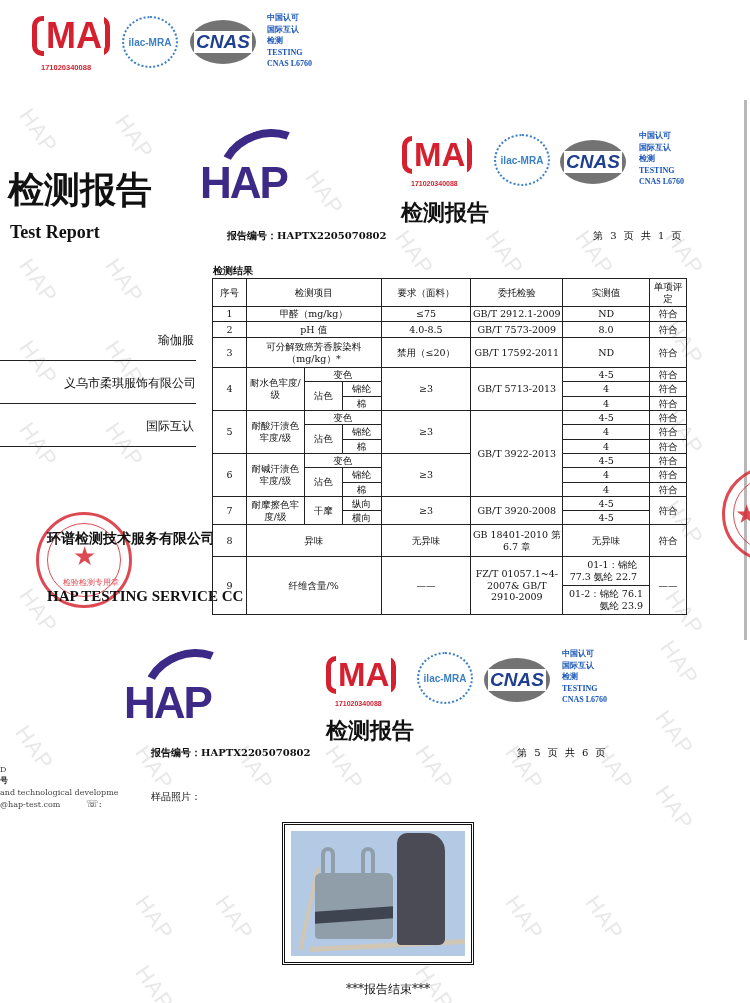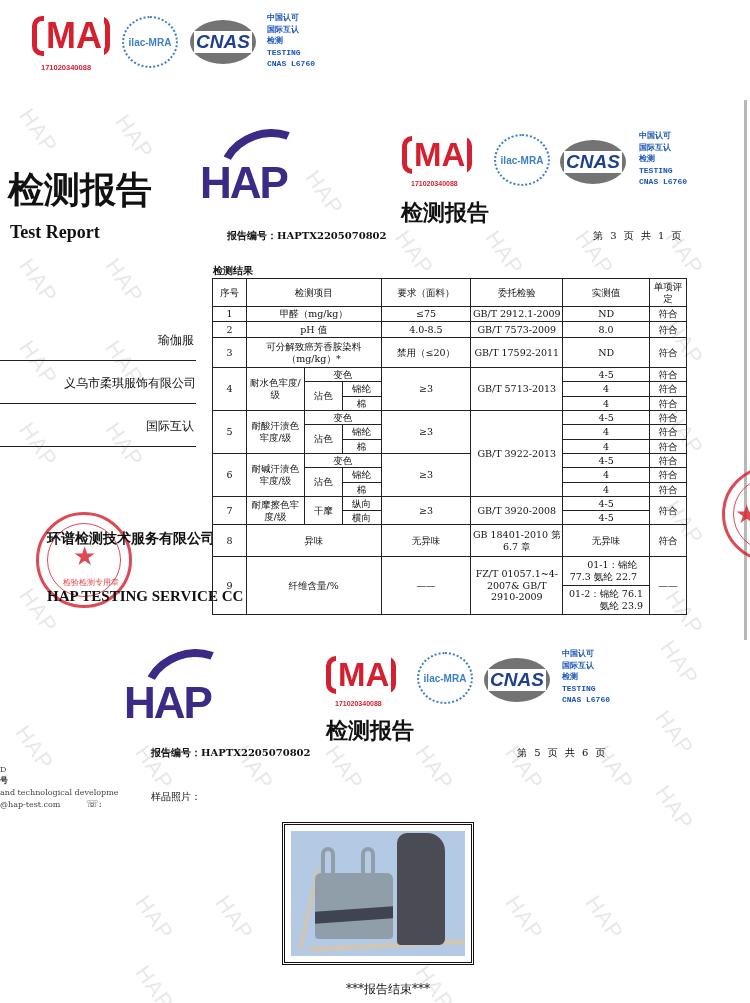--- a/index.html
+++ b/index.html
@@ -12,21 +12,21 @@
   
   .cma { position: absolute; }
   .cma .box { position: absolute; border: 5px solid #d4202f; border-radius: 10px; }
   .cma .txt { position: absolute; color: #d4202f; font-family: "Liberation Sans", sans-serif; font-weight: 700; }
   .cma .num { position: absolute; color: #d4202f; font-family: "Liberation Sans", sans-serif; font-weight: 700; white-space: nowrap; }
   .ilac { position: absolute; border-radius: 50%; border: 2px dotted #3b7fc4; display: flex; align-items: center; justify-content: center; }
   .ilac span { color: #3b7fc4; font-family: "Liberation Sans", sans-serif; font-weight: 700; white-space: nowrap; }
   .cnas { position: absolute; border-radius: 50%; background: #737373; display: flex; align-items: center; justify-content: center; overflow: visible; }
   .cnas span { color: #fff; font-family: "Liberation Sans", sans-serif; font-weight: 700; font-style: italic; white-space: nowrap; background: #fff; -webkit-background-clip: text; }
   .cnas .lbl { color: #1f3f8f; position: absolute; background: #fff; padding: 0 2px; font-style: italic; font-weight: 700; font-family: "Liberation Sans", sans-serif; }
-  .cnas-side { position: absolute; color: #1a56b8; font-family: Liberation Mono, monospace; font-weight: 700; line-height: 1.45; }
+  .cnas-side { position: absolute; color: #1a56b8; font-family: Liberation Serif, serif; font-weight: 700; line-height: 1.45; }
 
   .hap { position: absolute; }
   .hap .arc { position: absolute; border: 8px solid #3d2a86; border-color: #3d2a86 transparent transparent transparent; border-radius: 50%; transform: rotate(-20deg); }
   .hap .word { position: absolute; color: #3d2a86; font-family: "Liberation Sans", sans-serif; font-weight: 700; letter-spacing: -2px; }
 
   .title-cn { position: absolute; font-family: "DejaVu Sans", sans-serif; font-weight: 700; color: #111; }
   .report-no { position: absolute; font-size: 10px; font-weight: 700; font-family: "DejaVu Serif", serif; white-space: nowrap; }
   .page-no { position: absolute; font-size: 10px; font-family: "DejaVu Serif", serif; white-space: nowrap; letter-spacing: 2px; }
 
   

